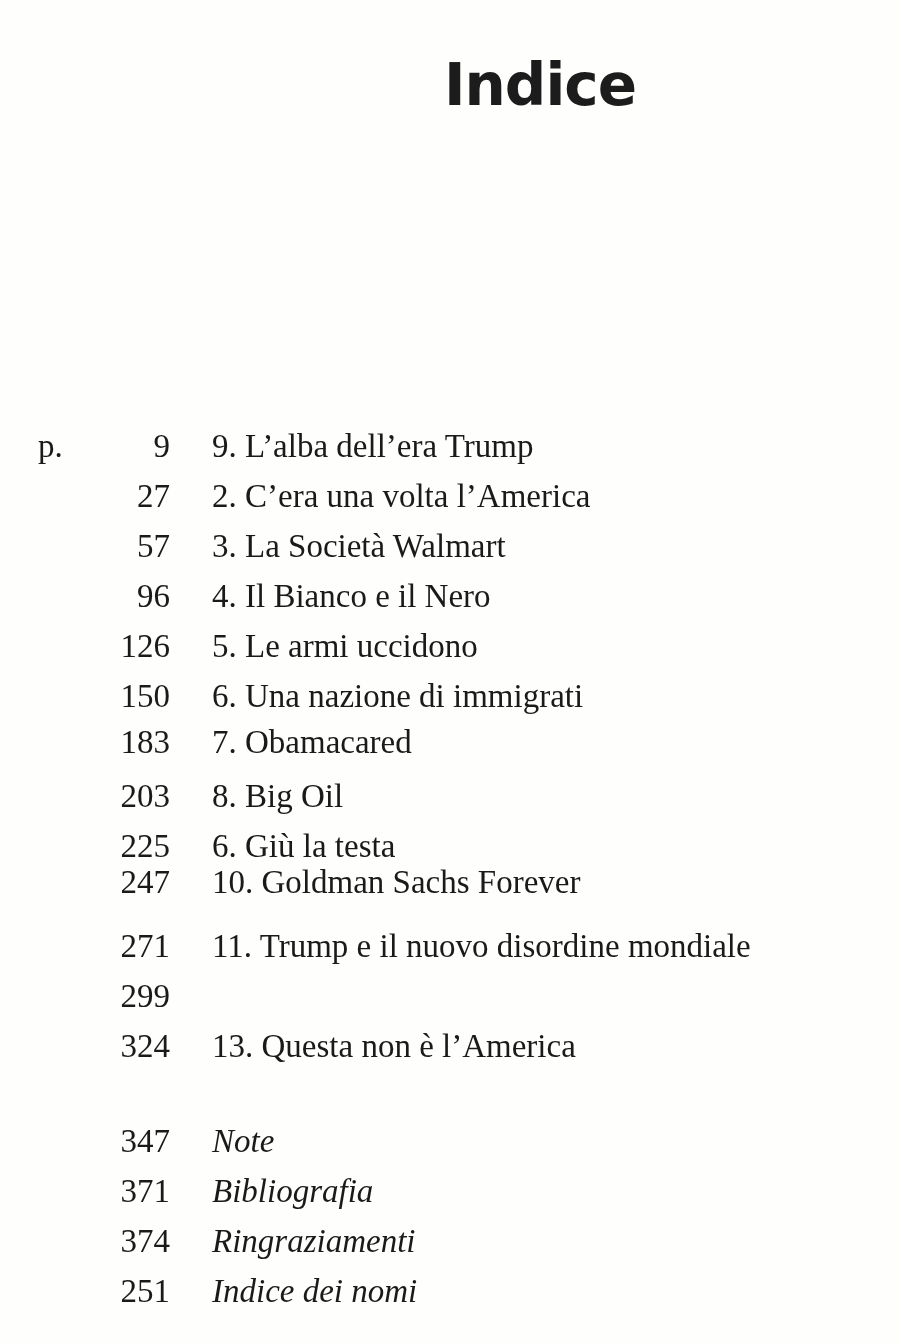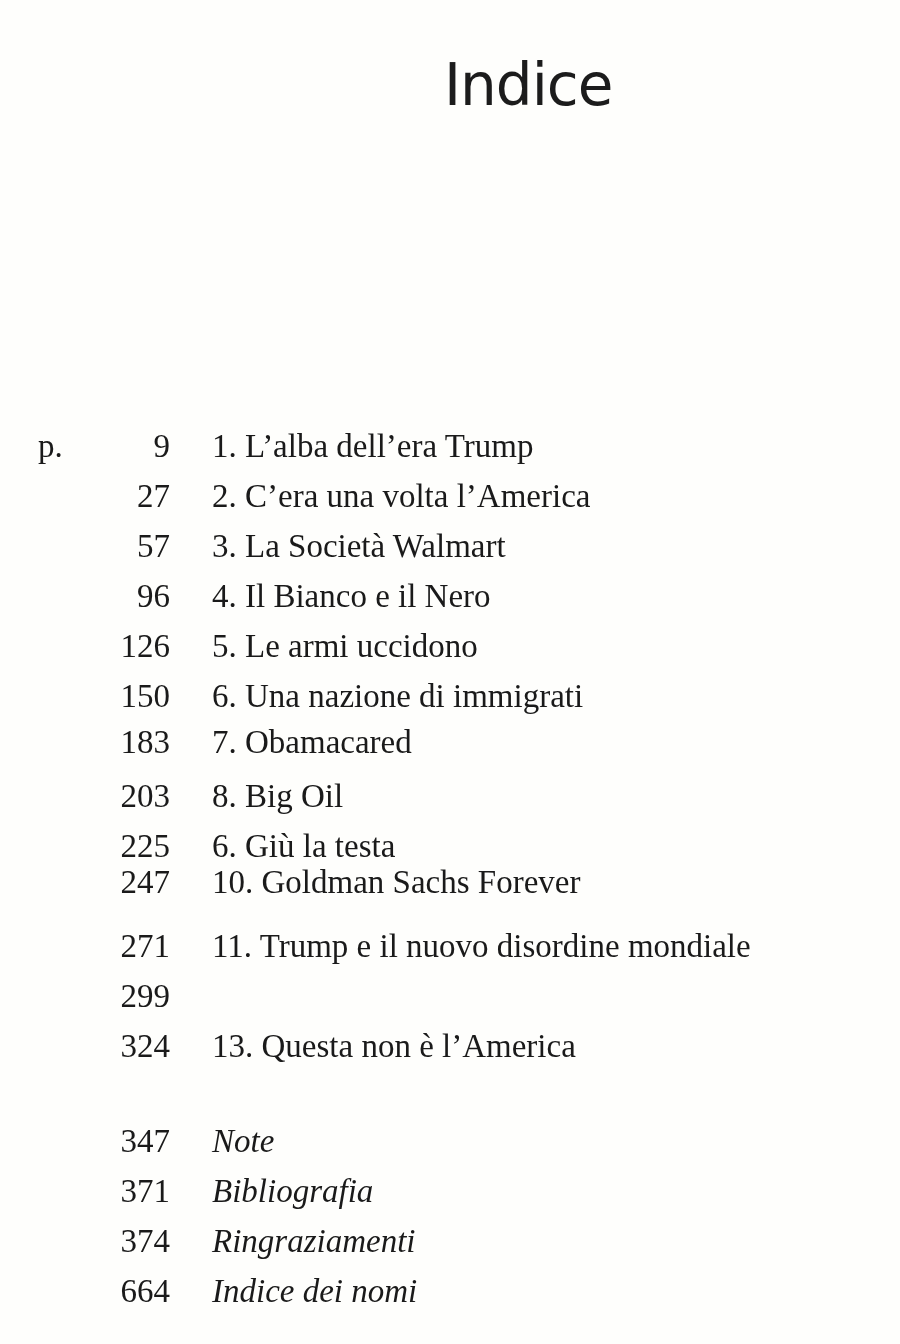--- a/index.html
+++ b/index.html
@@ -23,21 +23,21 @@
     .title {
       position: absolute;
       left: 444px;
       top: 50px;
       font-family: "DejaVu Sans", "Liberation Sans", sans-serif;
       font-size: 58px;
       line-height: 70px;
       letter-spacing: -1px;
       color: #1c1c1c;
       margin: 0;
-      font-weight: normal;
+      font-weight: bold;
     }
     .toc {
       position: absolute;
       left: 0;
       top: 421px;
       width: 900px;
     }
     .row {
       position: absolute;
       left: 0;
@@ -72,21 +72,21 @@
 <body>
 
 <div class="page">
   <h1 class="title">Indice</h1>
 
   <div class="toc">
 
     <div class="row" style="top:0px">
       <span class="prefix">p.</span>
       <span class="pg">9</span>
-      <span class="entry">1. L’alba dell’era Trump</span>
+      <span class="entry">9. L’alba dell’era Trump</span>
     </div>
     <div class="row" style="top:50px">
       <span class="pg">27</span>
       <span class="entry">2. C’era una volta l’America</span>
     </div>
     <div class="row" style="top:100px">
       <span class="pg">57</span>
       <span class="entry">3. La Società Walmart</span>
     </div>
     <div class="row" style="top:150px">
@@ -135,17 +135,17 @@
     </div>
     <div class="row" style="top:745px">
       <span class="pg">371</span>
       <span class="entry italic">Bibliografia</span>
     </div>
     <div class="row" style="top:795px">
       <span class="pg">374</span>
       <span class="entry italic">Ringraziamenti</span>
     </div>
     <div class="row" style="top:845px">
-      <span class="pg">664</span>
+      <span class="pg">251</span>
       <span class="entry italic">Indice dei nomi</span>
     </div>
   </div>
 </div>
 
 </body></html>

